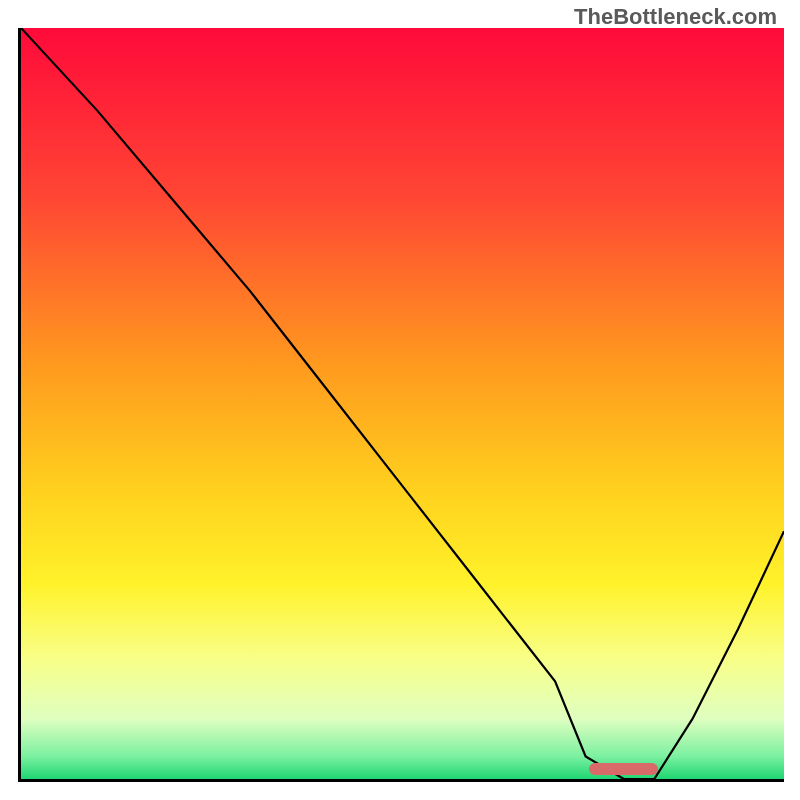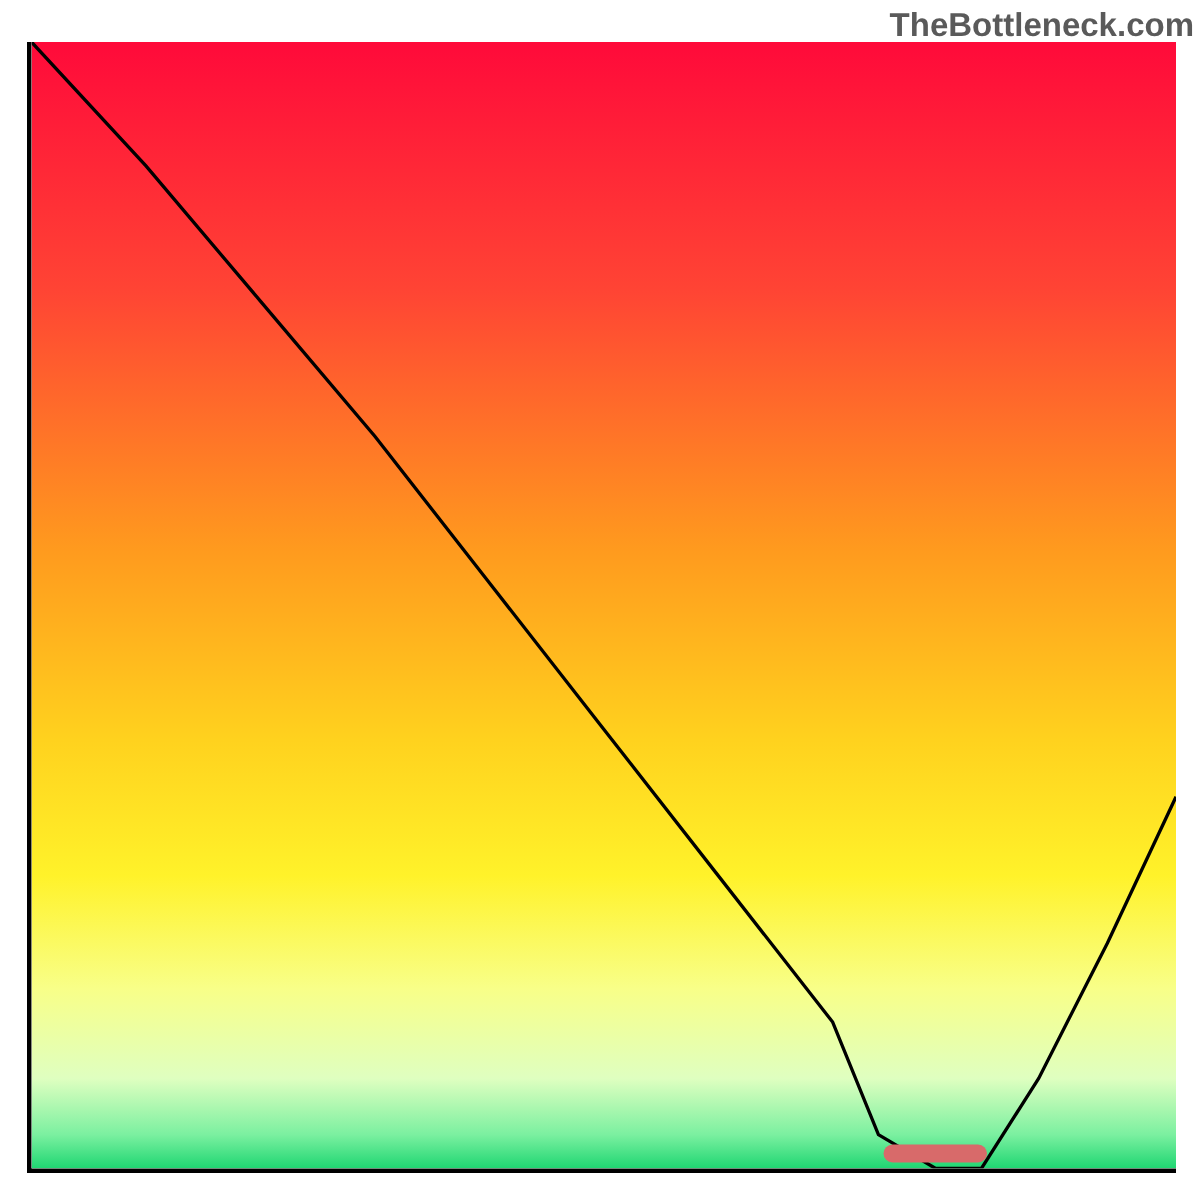--- a/index.html
+++ b/index.html
@@ -6,21 +6,21 @@
   body {
     width: 800px;
     height: 800px;
     background: #ffffff;
     position: relative;
     font-family: Arial, sans-serif;
   }
   .watermark {
     position: absolute;
     top: 4px;
-    right: 4px;
+    right: 23px;
     font-size: 22px;
     font-weight: bold;
     color: #5a5a5a;
     z-index: 10;
   }
   .plot-area {
     position: absolute;
     top: 28px;
     left: 18px;
     width: 766px;

